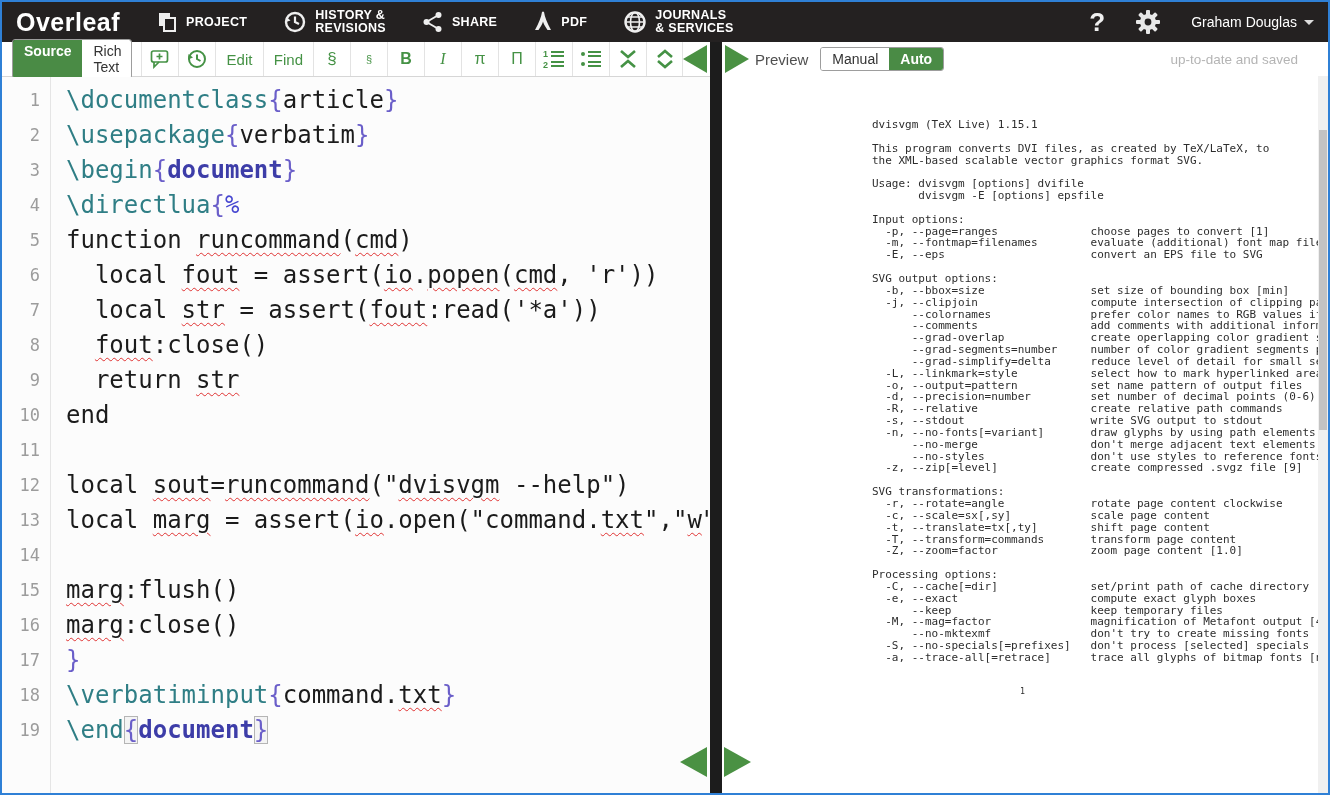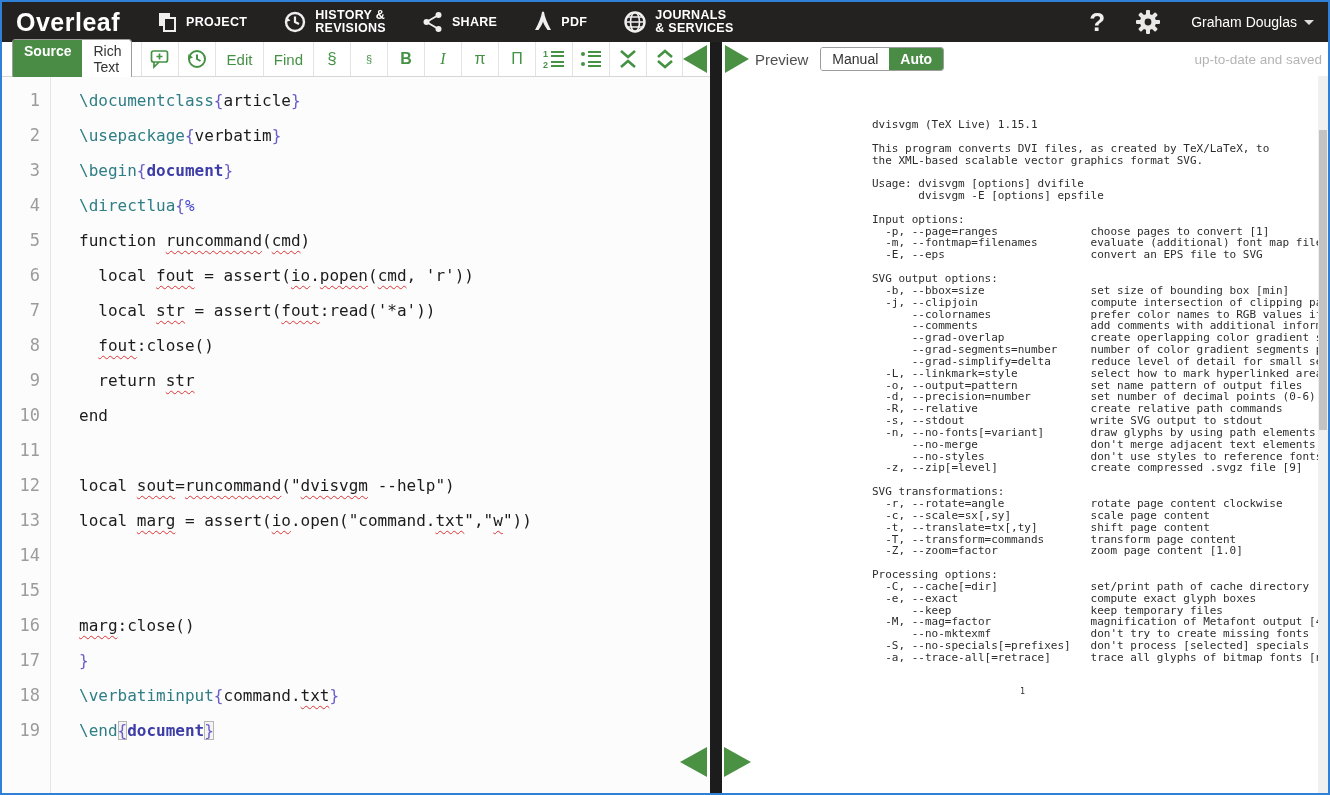--- a/index.html
+++ b/index.html
@@ -34,33 +34,33 @@
   .tri-left{width:0;height:0;border-top:14px solid transparent;border-bottom:14px solid transparent;border-right:24px solid #4a9143;cursor:pointer;}
   .tri-right{width:0;height:0;border-top:14px solid transparent;border-bottom:14px solid transparent;border-left:24px solid #4a9143;cursor:pointer;}
   .tb-spacer{margin-left:auto;}
   .toolbar-collapse{align-self:center;margin-right:3px;}
   
   .editor{position:relative;flex:1;background:#fcfcfc;overflow:hidden;}
   .gutter-line{position:absolute;left:48px;top:0;bottom:0;width:1px;background:#e5e5e5;}
   .lines{position:absolute;top:6px;left:0;right:0;font-family:"DejaVu Sans Mono", monospace;}
   .row{display:flex;height:35px;line-height:35px;}
   .ln{width:38px;flex:none;text-align:right;padding-right:10px;color:#9c9c9c;font-size:17px;}
-  .code{white-space:pre;font-size:16px;color:#1b1b1b;padding-left:29px;}
+  .code{white-space:pre;font-size:24px;color:#1b1b1b;padding-left:16px;}
   .code .cmd{color:#2f7e85;}
   .code .brace{color:#6a5ec9;}
   .code .argb{color:#3d3da8;font-weight:bold;}
   .code .comment{color:#4646d0;font-style:italic;}
   .code .plain{color:#1b1b1b;}
   .code .sp{color:#1b1b1b;text-decoration-line:underline;text-decoration-style:wavy;text-decoration-color:#e03333;text-decoration-thickness:1px;text-underline-offset:4px;}
   .code .bm{color:#6a5ec9;box-shadow:inset 0 0 0 1px #b5b5b5;background:#f4f4f4;}
   .arrow-bl{position:absolute;right:3px;bottom:16px;}
   
   .preview-header{height:34px;flex:none;background:#fff;display:flex;align-items:center;}
   .preview-label{color:#4f4f4f;font-size:15px;margin:0 12px 0 6px;}
-  .status{margin-left:auto;margin-right:6px;color:#b4b4b4;font-size:13.5px;}
+  .status{margin-left:auto;margin-right:30px;color:#b4b4b4;font-size:13.5px;}
   .preview-body{position:relative;flex:1;background:#fff;overflow:hidden;}
   .pdf-pre{position:absolute;left:150px;top:16px;margin:0;font-family:"DejaVu Sans Mono", monospace;font-size:11px;line-height:11.85px;color:#2d2d2d;white-space:pre;}
   .page-num{position:absolute;left:298px;top:583px;font-family:"DejaVu Sans Mono", monospace;font-size:8.2px;color:#2d2d2d;}
   .sb-track{position:absolute;right:0;top:34px;bottom:0;width:10px;background:#f0f0f0;}
   .sb-thumb{position:absolute;right:1px;top:54px;width:8px;height:300px;background:#c3c3c3;}
   .arrow-br{position:absolute;left:2px;bottom:16px;}
   .big-tri-left{border-top-width:15px;border-bottom-width:15px;border-right-width:27px;}
   .big-tri-right{border-top-width:15px;border-bottom-width:15px;border-left-width:27px;}
 </style>
 </head>
@@ -259,20 +259,21 @@
             </div>
             <div class="row">
               <span class="ln">13</span>
               <span class="code"><span class="plain">local </span><span class="sp">marg</span><span class="plain"> = assert(</span><span class="sp">io</span><span class="plain">.open("command.</span><span class="sp">txt</span><span class="plain">","</span><span class="sp">w</span><span class="plain">"))</span></span>
             </div>
             <div class="row">
               <span class="ln">14</span>
             </div>
             <div class="row">
               <span class="ln">15</span>
+              <span class="code"><span class="sp">marg</span><span class="plain">:flush()</span></span>
             </div>
             <div class="row">
               <span class="ln">16</span>
               <span class="code"><span class="sp">marg</span><span class="plain">:close()</span></span>
             </div>
             <div class="row">
               <span class="ln">17</span>
               <span class="code"><span class="brace">}</span></span>
             </div>
             <div class="row">

